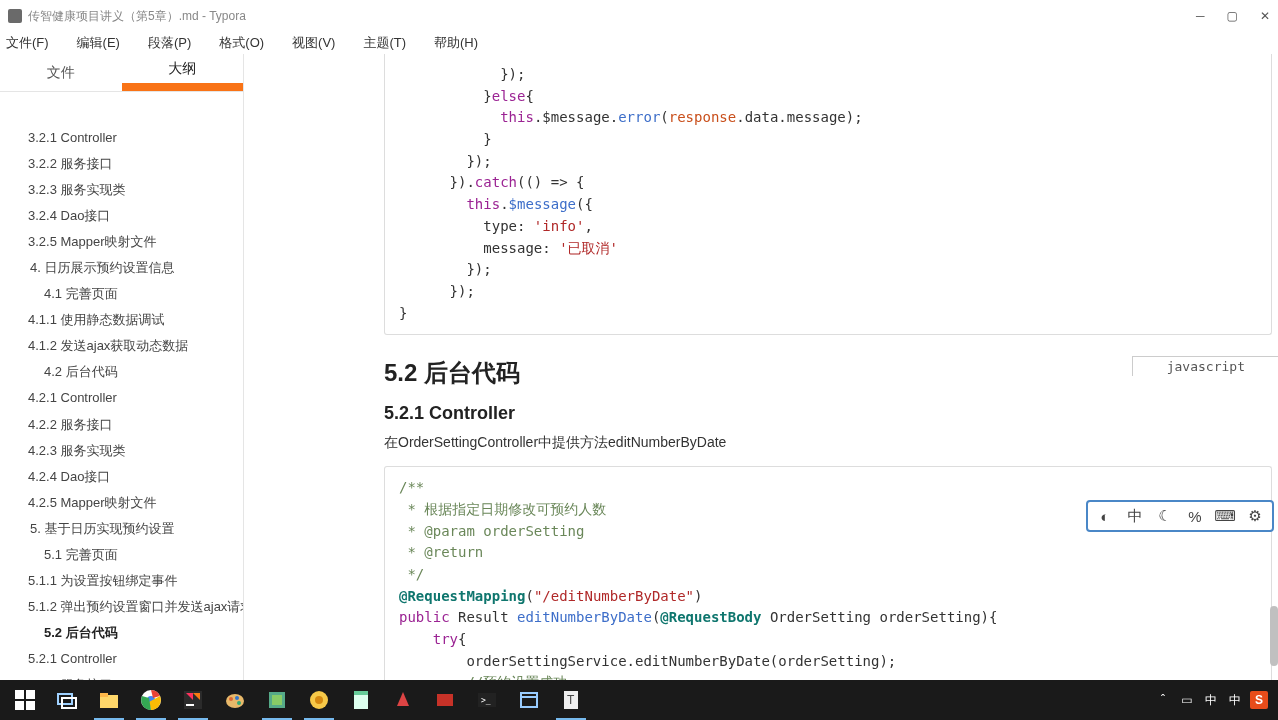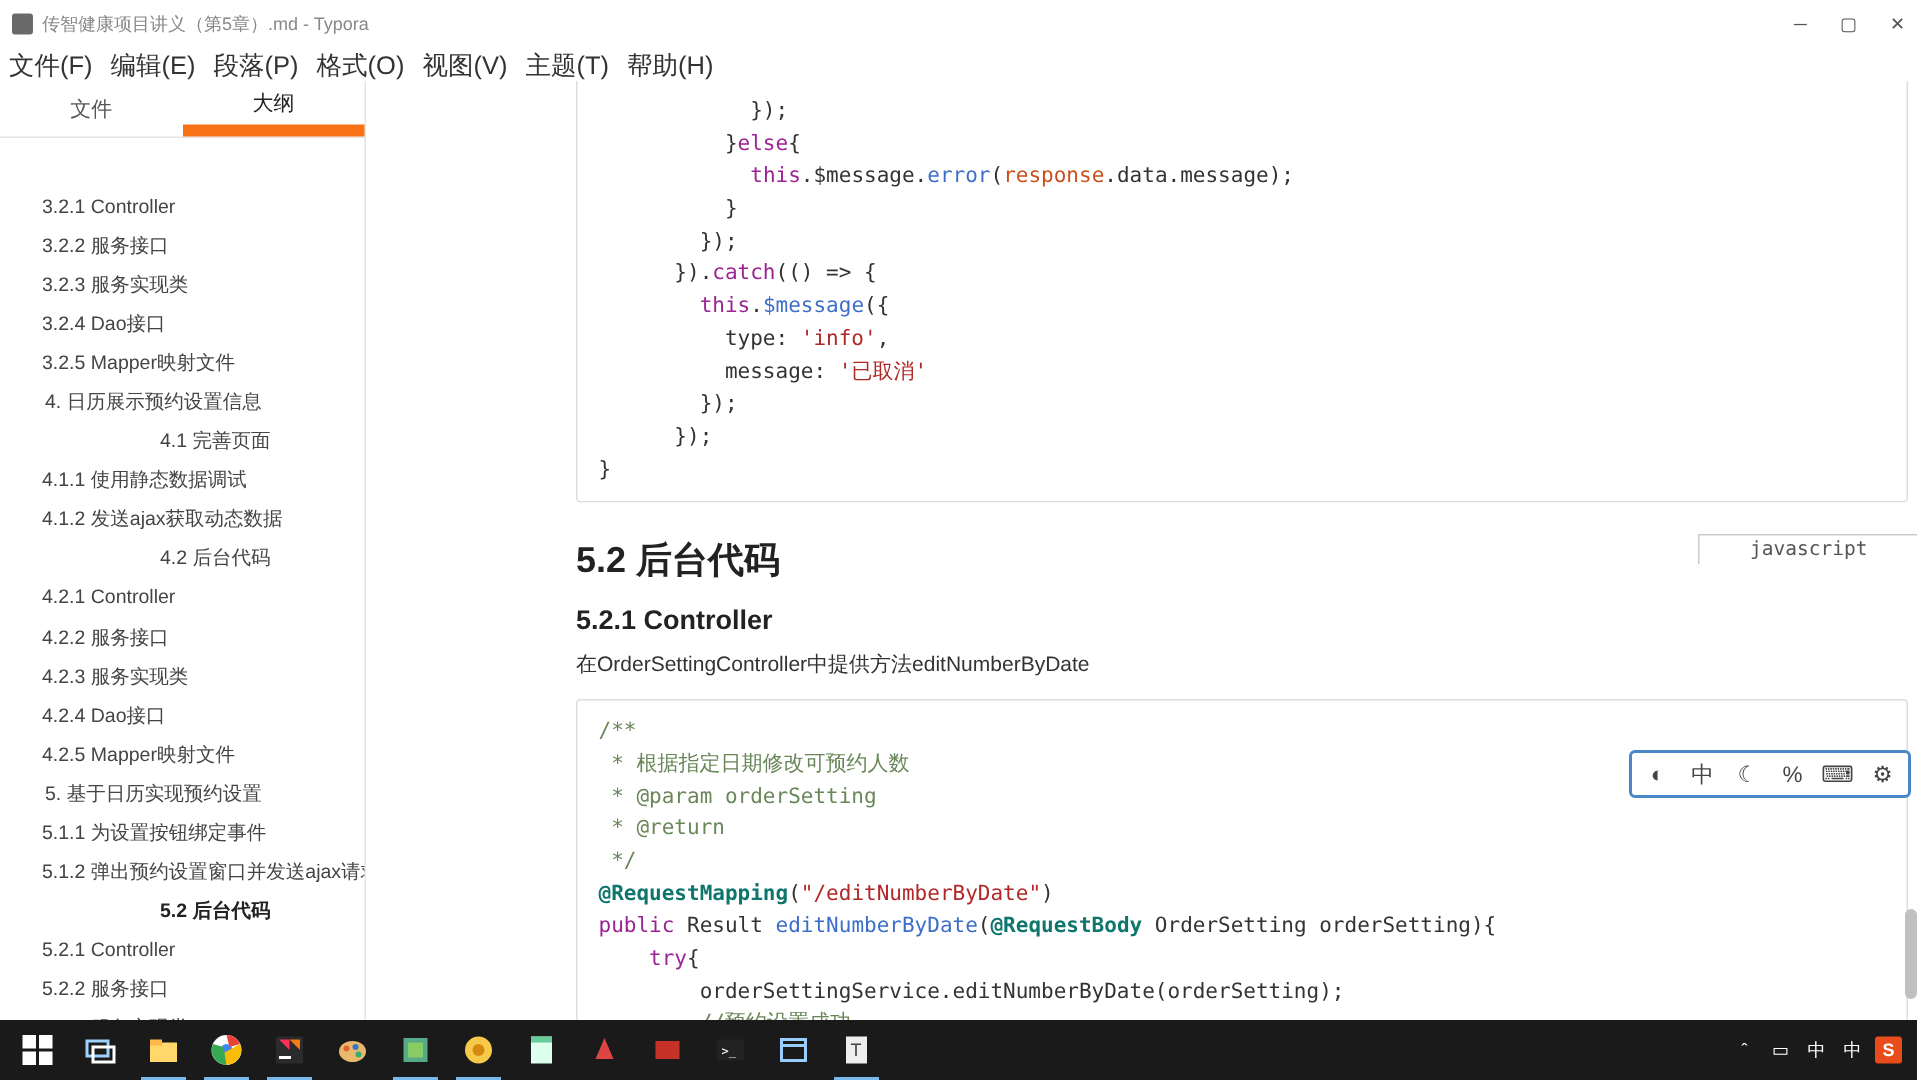--- a/index.html
+++ b/index.html
@@ -2,31 +2,31 @@
 <html><head>
 <meta charset="utf-8">
 <style>
 * { margin: 0; padding: 0; box-sizing: border-box; }
 body { font-family: "Microsoft YaHei", "Segoe UI", sans-serif; font-size: 13px; background: #fff; overflow: hidden; width: 1278px; height: 720px; position: relative; }
 .titlebar { height: 22px; display: flex; align-items: center; padding: 16px 8px; color: #888; font-size: 12px; }
 .titlebar-icon { width: 14px; height: 14px; margin-right: 6px; background: #6a6a6a; border-radius: 2px; }
 .titlebar-text { flex: 1; }
 .win-controls { display: flex; gap: 22px; font-size: 12px; color: #555; }
 .win-btn { cursor: pointer; }
-.menubar { height: 22px; display: flex; align-items: center; padding: 0 6px; gap: 12px; font-size: 17px; color: #333; }
+.menubar { height: 22px; display: flex; align-items: center; padding: 0 6px; gap: 28px; font-size: 13px; color: #333; }
 .menu-item { cursor: pointer; }
 .main { display: flex; height: 636px; }
 .sidebar { width: 244px; border-right: 1px solid #e5e5e5; display: flex; flex-direction: column; gap: 27px; }
 .side-tabs { display: flex; height: 38px; border-bottom: 1px solid #e5e5e5; }
 .side-tab { flex: 1; display: flex; align-items: center; justify-content: center; cursor: pointer; color: #555; font-size: 14px; }
 .side-tab.active { color: #222; border-bottom: 8px solid #f97316; }
 .outline { flex: 1; overflow: hidden; padding: 6px 0; font-size: 13px; color: #444; line-height: 1.85; }
 .ol-item { padding: 1px 0 1px 0; white-space: nowrap; cursor: pointer; }
 .ol-item.bold { font-weight: 600; color: #222; }
-.lv1 { padding-left: 30px; } .lv2 { padding-left: 44px; text-align: center; } .lv3 { padding-left: 28px; }
+.lv1 { padding-left: 30px; } .lv2 { padding-left: 44px; } .lv3 { padding-left: 28px; }
 .content { flex: 1; position: relative; overflow: hidden; }
 .content-inner { position: absolute; left: 140px; right: 0; top: 0; bottom: 0; }
 .codeblock { border: 1px solid #ddd; border-radius: 3px; padding: 10px 14px; font-family: Consolas, monospace; font-size: 14px; line-height: 1.55; white-space: pre; color: #333; background: #fff; margin-right: 6px; position: relative; }
 .h2 { font-size: 24px; font-weight: 700; margin: 22px 0 10px 0; color: #222; }
 .h3 { font-size: 18px; font-weight: 700; margin: 14px 0 10px 0; color: #222; }
 .para { font-size: 14px; color: #333; margin: 10px 17px 14px 0; }
 .lang-label { position: absolute; right: -2px; top: 302px; border: 1px solid #ccc; border-bottom: none; background: #fff; padding: 2px 34px; font-family: Consolas, monospace; font-size: 13px; color: #555; }
 .bottombar { position: absolute; bottom: 0; left: 244px; right: 0; height: 24px; display: flex; align-items: center; padding: 0 12px; font-size: 12px; color: #777; }
 .bb-left { display: flex; gap: 16px; align-items: center; }
 .bb-icon { color: #888; cursor: pointer; font-size: 13px; }
@@ -88,20 +88,21 @@
         <div class="ol-item lv2">4.1 完善页面</div>
         <div class="ol-item lv3">4.1.1 使用静态数据调试</div>
         <div class="ol-item lv3">4.1.2 发送ajax获取动态数据</div>
         <div class="ol-item lv2">4.2 后台代码</div>
         <div class="ol-item lv3">4.2.1 Controller</div>
         <div class="ol-item lv3">4.2.2 服务接口</div>
         <div class="ol-item lv3">4.2.3 服务实现类</div>
         <div class="ol-item lv3">4.2.4 Dao接口</div>
         <div class="ol-item lv3">4.2.5 Mapper映射文件</div>
         <div class="ol-item lv1">5. 基于日历实现预约设置</div>
+        <div class="ol-item lv2">5.1 完善页面</div>
         <div class="ol-item lv3">5.1.1 为设置按钮绑定事件</div>
         <div class="ol-item lv3">5.1.2 弹出预约设置窗口并发送ajax请求</div>
         <div class="ol-item lv2 bold">5.2 后台代码</div>
         <div class="ol-item lv3">5.2.1 Controller</div>
         <div class="ol-item lv3">5.2.2 服务接口</div>
         <div class="ol-item lv3">5.2.3 服务实现类</div>
       </div>
   </div>
 
   <div class="content">

